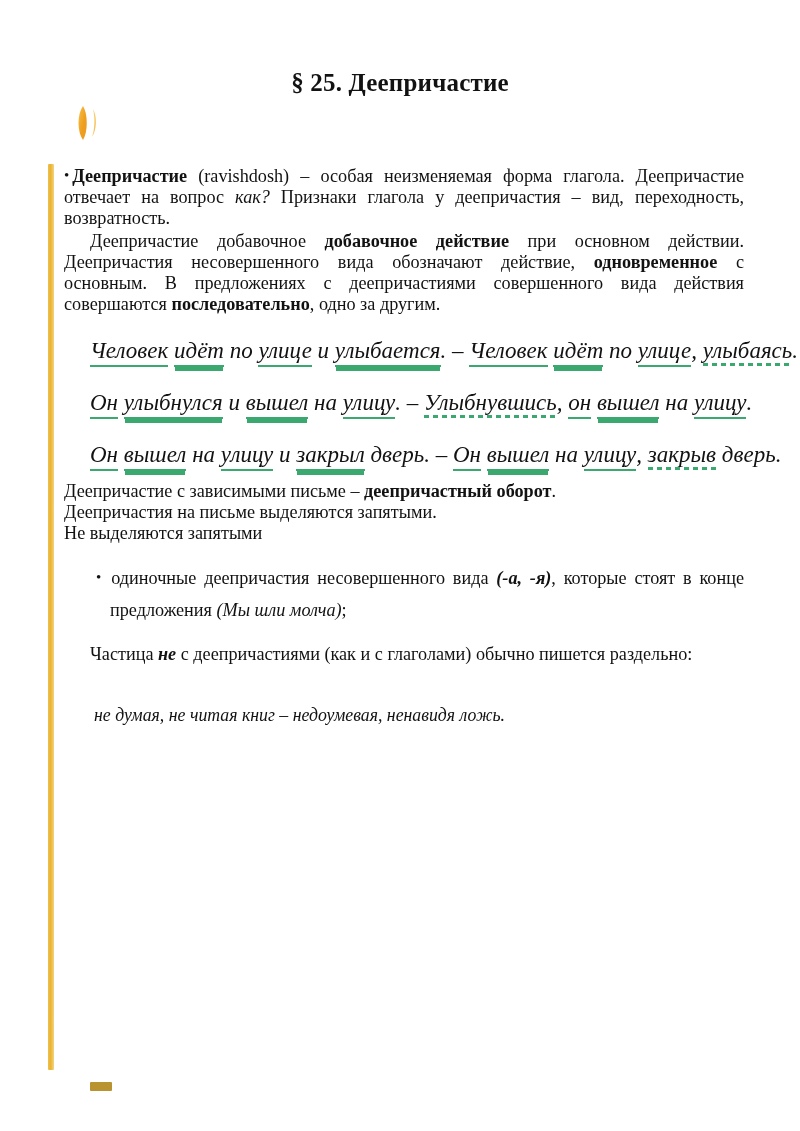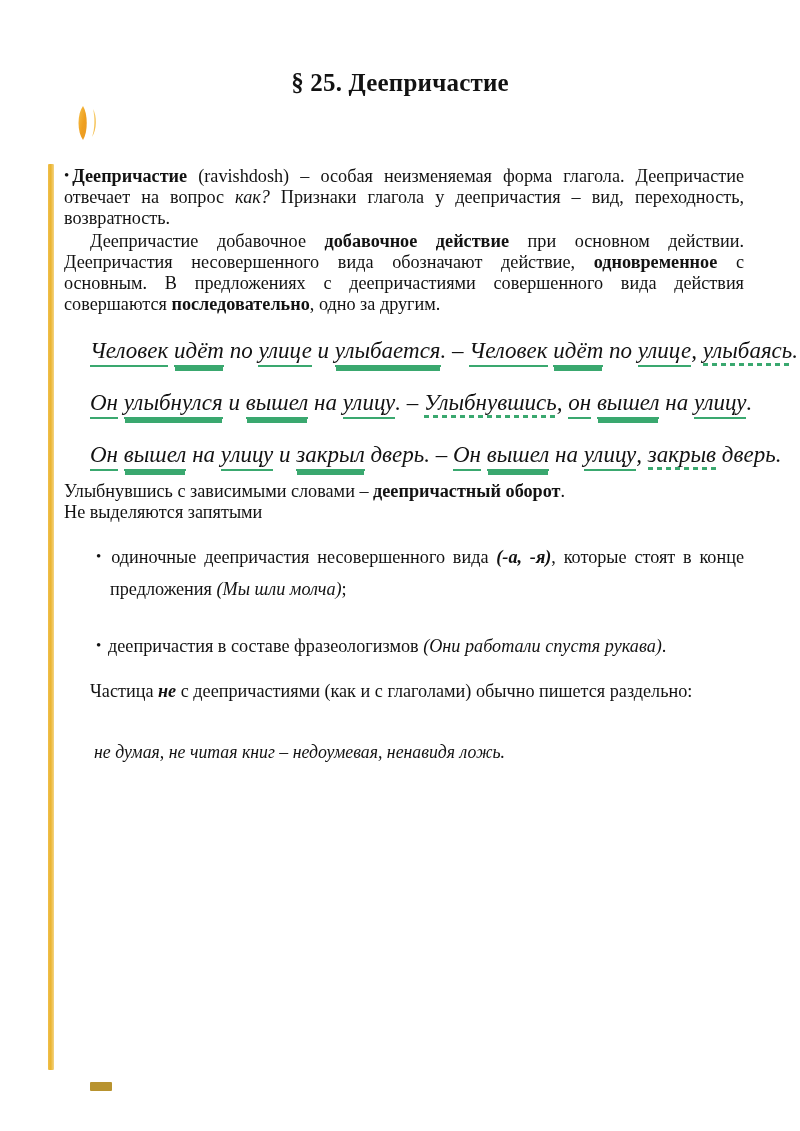--- a/index.html
+++ b/index.html
@@ -191,29 +191,29 @@
     </p>
 
     <div class="examples" id="examples-host">
         <div class="example-line"><span class="u-single">Человек</span><span> </span><span class="u-double">идёт</span><span> по </span><span class="u-single">улице</span><span> и </span><span class="u-double">улыбается</span><span>. – </span><span class="u-single">Человек</span><span> </span><span class="u-double">идёт</span><span> по </span><span class="u-single">улице</span><span>, </span><span class="u-dotdash">улыбаясь</span><span>.</span></div>
         <div class="example-line"><span class="u-single">Он</span><span> </span><span class="u-double">улыбнулся</span><span> и </span><span class="u-double">вышел</span><span> на </span><span class="u-single">улицу</span><span>. – </span><span class="u-dotdash">Улыбнувшись</span><span>, </span><span class="u-single">он</span><span> </span><span class="u-double">вышел</span><span> на </span><span class="u-single">улицу</span><span>.</span></div>
         <div class="example-line"><span class="u-single">Он</span><span> </span><span class="u-double">вышел</span><span> на </span><span class="u-single">улицу</span><span> и </span><span class="u-double">закрыл</span><span> дверь. – </span><span class="u-single">Он</span><span> </span><span class="u-double">вышел</span><span> на </span><span class="u-single">улицу</span><span>, </span><span class="u-dotdash">закрыв</span><span> дверь.</span></div>
       </div>
 
 
     <p class="para">
-      <span>Улыбнувшись с зависимыми словами – </span><b>деепричастный оборот</b><span>.</span>
-    </p>
-
+      <span>Деепричастие с зависимыми письме – </span><b>деепричастный оборот</b><span>.</span>
+    </p>
+
+    <p class="para">Деепричастия на письме выделяются запятыми.</p>
 
     <p class="para">Не выделяются запятыми</p>
 
     <div class="sub-list" id="sublist-host">
         <p class="sub-item"><span class="bullet-dot">• </span><span>одиночные деепричастия несовершенного вида </span><span class="bi">(-а, -я)</span><span>, которые стоят в конце предложения </span><span class="i">(Мы шли молча)</span><span>;</span></p>
-        <p class="sub-item"><span class="bullet-dot">• </span><span>деепричастия в составе фразеологизмов </span><span class="i">(Они работали спустя рукава)</span><span>.</span></p>
       </div>
 
     <p class="para indent closing-para">
       <span>Частица </span><span class="bi">не</span><span> с деепричастиями (как и с глаголами) обычно пишется раздельно:</span>
     </p>
 
     <p class="final-example">не думая, не читая книг – недоумевая, ненавидя ложь.</p>
 
   </div>
 

